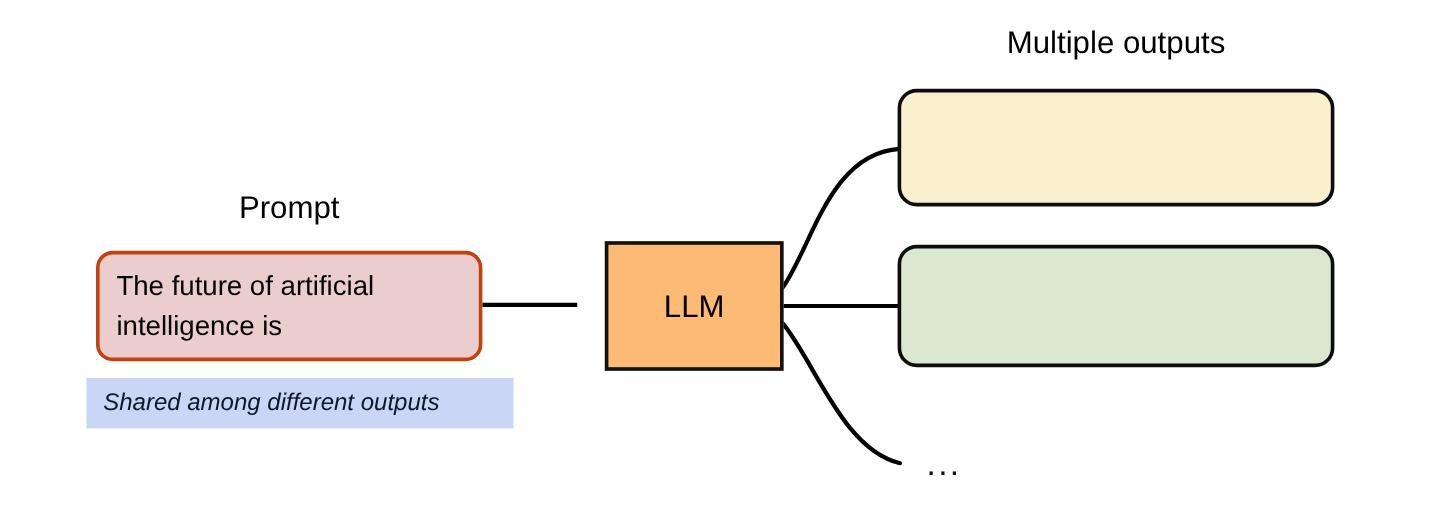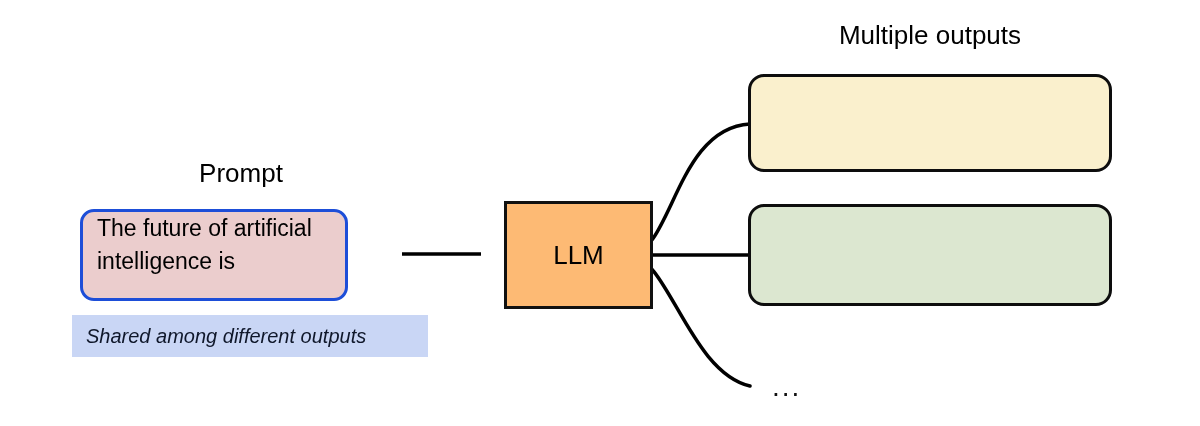--- a/index.html
+++ b/index.html
@@ -47,27 +47,27 @@
   
   #outputs-label {
     left: 750px;
     top: 20px;
     width: 360px;
   }
   
   #prompt-box {
     left: 80px;
     top: 209px;
-    width: 268px;
+    width: 322px;
     height: 92px;
     background: #ebcdcd;
-    border: 3px solid #1d4ed8;
+    border: 3px solid #c2410c;
     border-radius: 14px;
     display: flex;
-    align-items: flex-start;
+    align-items: center;
     padding: 0 14px;
   }
   #prompt-box .text {
     font-size: 23px;
     line-height: 33px;
     color: #000000;
   }
   
   #llm-box {
     left: 480px;

